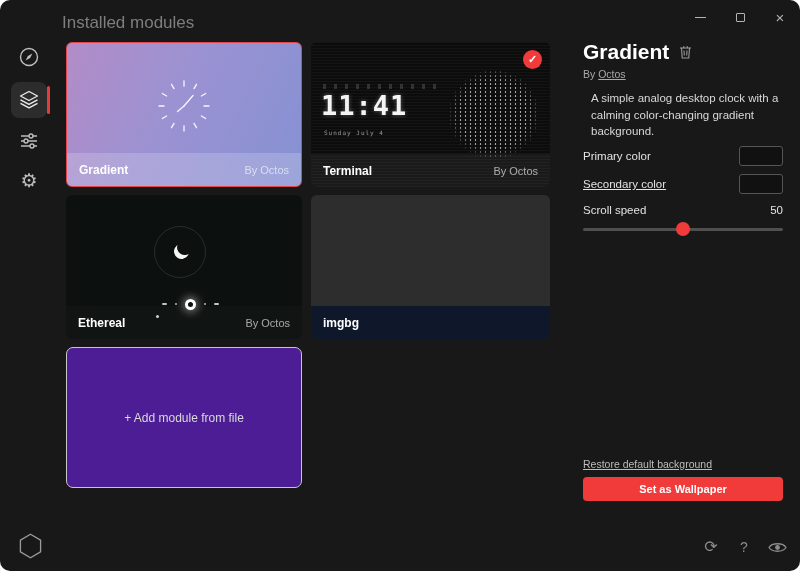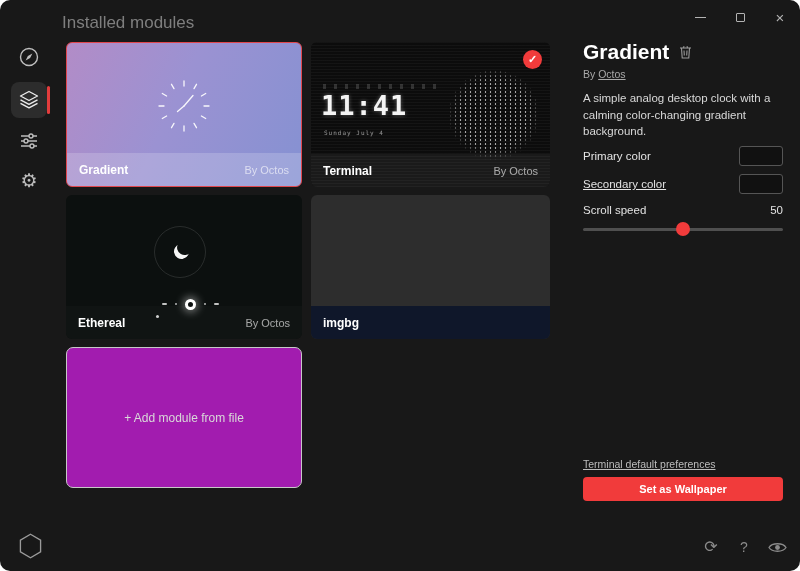--- a/index.html
+++ b/index.html
@@ -61,31 +61,31 @@
     display:flex; align-items:center; justify-content:center; gap:8px; }
   .e-dash { width:5px; height:2px; background:rgba(255,255,255,0.75); border-radius:1px; }
   .e-dot { width:2px; height:2px; background:rgba(255,255,255,0.7); border-radius:50%; }
   .e-ring { width:11px; height:11px; border-radius:50%; border:3px solid #ffffff;
     box-shadow:0 0 8px 2px rgba(255,255,255,0.45); background:#0c100f; }
   .e-minidot { position:absolute; left:90px; top:120px; width:3px; height:3px; border-radius:50%; background:rgba(255,255,255,0.8); }
   
   .card-imgbg { left:311px; top:195px; width:239px; height:144px; background:#2d2d2d; }
   .card-imgbg .card-footer { background:#0f172a; }
   
-  .card-add { left:66px; top:347px; width:236px; height:141px; background:#a21caf;
+  .card-add { left:66px; top:347px; width:236px; height:141px; background:#4c1d95;
     border:1px solid #c7c7c7; border-radius:7px; display:flex; align-items:center; justify-content:center; }
   .add-label { font-size:12px; color:#d9d9d9; }
   
   .panel { position:absolute; left:583px; top:0; width:200px; height:571px; }
   .detail-title-row { position:absolute; left:0; top:40px; display:flex; align-items:center; gap:10px; }
   .detail-title { font-size:21px; font-weight:bold; color:#ffffff; }
   .trash-btn { display:flex; align-items:center; cursor:pointer; }
   .detail-byline { position:absolute; left:0; top:68px; font-size:10.5px; color:#a9a9a9; }
   .detail-byline a { color:#a9a9a9; text-decoration:underline; cursor:pointer; }
-  .detail-desc { position:absolute; left:0; top:90px; width:200px; font-size:11.5px; line-height:1.45; color:#d8d8d8; }
+  .detail-desc { position:absolute; left:8px; top:90px; width:200px; font-size:11.5px; line-height:1.45; color:#d8d8d8; }
   .setting-row { position:absolute; left:0; width:200px; display:flex; align-items:center; justify-content:space-between; }
   .setting-label { font-size:11.5px; color:#e2e2e2; }
   .setting-value { font-size:11.5px; color:#e2e2e2; }
   .swatch-frame { width:44px; height:20px; border:1px solid #555555; border-radius:3px;
     background:#111; padding:2px; cursor:pointer; }
   .swatch-fill { width:100%; height:100%; border-radius:2px; }
   .slider { position:absolute; left:0; top:222px; width:200px; height:14px; cursor:pointer; }
   .slider-track { position:absolute; left:0; right:0; top:6px; height:3px; border-radius:2px; background:#4f4f4f; }
   .slider-thumb { position:absolute; top:0; width:14px; height:14px; border-radius:50%; background:#f13b3b; }
   .restore-link { position:absolute; left:0; top:458px; font-size:10.5px; color:#bdbdbd; text-decoration:underline; cursor:pointer; }
@@ -251,21 +251,21 @@
     </div>
     <div class="setting-row" style="top:204px;">
       <span class="setting-label">Scroll speed</span>
       <span class="setting-value">50</span>
     </div>
     <div class="slider">
       <div class="slider-track"></div>
       <div class="slider-thumb" style="left: calc(50% - 7px);"></div>
     </div>
 
-    <a class="restore-link">Terminal default preferences</a>
+    <a class="restore-link">Restore default background</a>
     <button class="wallpaper-btn">Set as Wallpaper</button>
   </div>
 
   <svg class="logo-hex" width="27" height="28" viewBox="0 0 24 25">
     <polygon points="12,2 21,7.3 21,17.7 12,23 3,17.7 3,7.3" fill="none" stroke="#9a9a9a" stroke-width="1.2"></polygon>
   </svg>
   <div class="foot-icons">
     <span class="foot-icon">
         <span class="glyph-refresh">⟳</span>
       </span>

